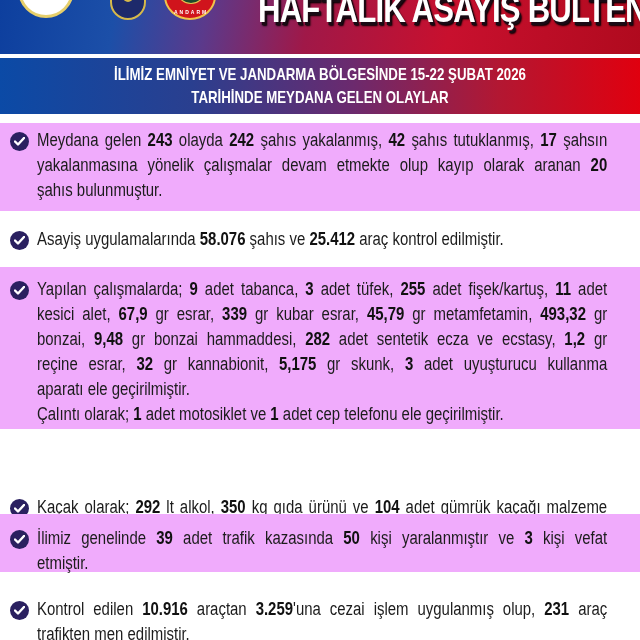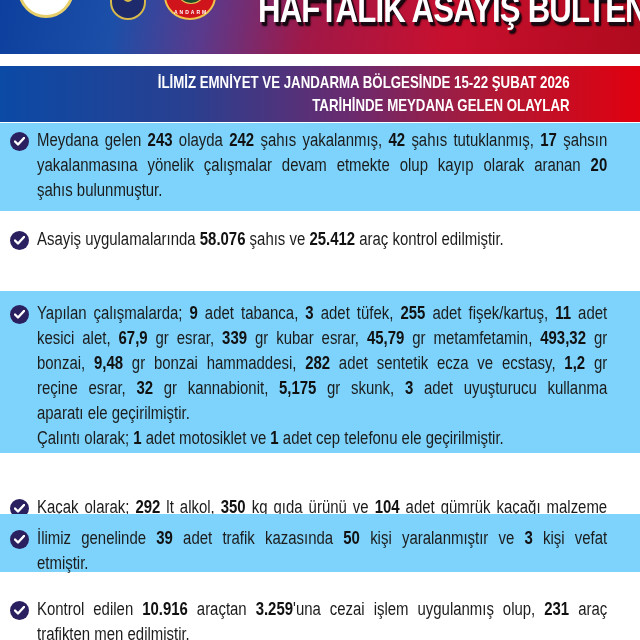--- a/index.html
+++ b/index.html
@@ -42,32 +42,32 @@
     font-size: 38px; color: #ffffff; letter-spacing: -1px; white-space: nowrap;
     transform: scaleX(0.82); transform-origin: left top;
     text-shadow: 2px 3px 0 #1a0a14, 3px 4px 2px #000000;
   }
 
   .subheader-wrap {
     position: absolute; left: 0; top: 58px; width: 640px; height: 64px;
     background: #ffffff;
   }
   .subheader {
-    position: absolute; left: 0; top: 8px; width: 640px; height: 56px;
+    position: absolute; left: 0; top: 0; width: 640px; height: 56px;
     background: linear-gradient(90deg, #0b4aa6 0%, #2a3f8f 30%, #6b2a6e 55%, #b31732 78%, #e0000f 100%);
-    color: #ffffff; text-align: right; font-weight: bold;
+    color: #ffffff; text-align: center; font-weight: bold;
   }
   .subheader-line {
     display: block; font-size: 17px; line-height: 23px; white-space: nowrap;
     transform: scaleX(0.78); transform-origin: center;
   }
   .subheader-line.l1 { margin-top: 5px; }
 
   .item { position: absolute; left: 0; width: 640px; }
-  .item.shaded { background: #7dd3fc; }
+  .item.shaded { background: #f0abfc; }
   .item .check {
     position: absolute; left: 10px; width: 19px; height: 19px; border-radius: 50%;
     background: #2a2060;
   }
   .item .check svg { position: absolute; left: 4px; top: 5px; }
   .item .text {
     position: absolute; left: 37px; width: 570px;
     font-size: 18px; line-height: 25px; color: #1c1c1c;
     transform: scaleX(0.83); transform-origin: left top;
     width: 687px; text-align: justify;
@@ -110,21 +110,21 @@
     <div class="item" style="top: 211px; height: 56px; border-radius: 13px;">
       <span class="check" style="top: 20px; background: rgb(42, 32, 96);">
         <svg width="11" height="9" viewBox="0 0 11 9">
           <path d="M1 4.5 L4 7.5 L10 1" stroke="#fff" stroke-width="2.4" fill="none" stroke-linecap="round" stroke-linejoin="round"></path>
         </svg>
       </span>
       <div class="text" style="top: 16px;">
         <span class="line last"><span>Asayiş uygulamalarında </span><b>58.076</b><span> şahıs ve </span><b>25.412</b><span>  araç kontrol edilmiştir.</span></span>
       </div>
     </div>
-    <div class="item shaded" style="top: 267px; height: 162px; margin-top: 24px;">
+    <div class="item shaded" style="top: 267px; height: 162px;">
       <span class="check" style="top: 14px; background: rgb(42, 32, 96);">
         <svg width="11" height="9" viewBox="0 0 11 9">
           <path d="M1 4.5 L4 7.5 L10 1" stroke="#fff" stroke-width="2.4" fill="none" stroke-linecap="round" stroke-linejoin="round"></path>
         </svg>
       </span>
       <div class="text" style="top: 10px;">
         <span class="line"><span>Yapılan çalışmalarda; </span><b>9</b><span> adet tabanca, </span><b>3</b><span> adet tüfek, </span><b>255</b><span> adet fişek/kartuş, </span><b>11</b><span> adet</span></span>
         <span class="line"><span>kesici alet, </span><b>67,9</b><span> gr esrar, </span><b>339</b><span> gr kubar esrar, </span><b>45,79</b><span> gr metamfetamin, </span><b>493,32</b><span> gr</span></span>
         <span class="line"><span>bonzai, </span><b>9,48</b><span> gr bonzai hammaddesi, </span><b>282</b><span> adet sentetik ecza ve ecstasy, </span><b>1,2</b><span> gr</span></span>
         <span class="line"><span>reçine esrar, </span><b>32</b><span> gr kannabionit, </span><b>5,175</b><span> gr skunk, </span><b>3</b><span> adet uyuşturucu kullanma</span></span>

